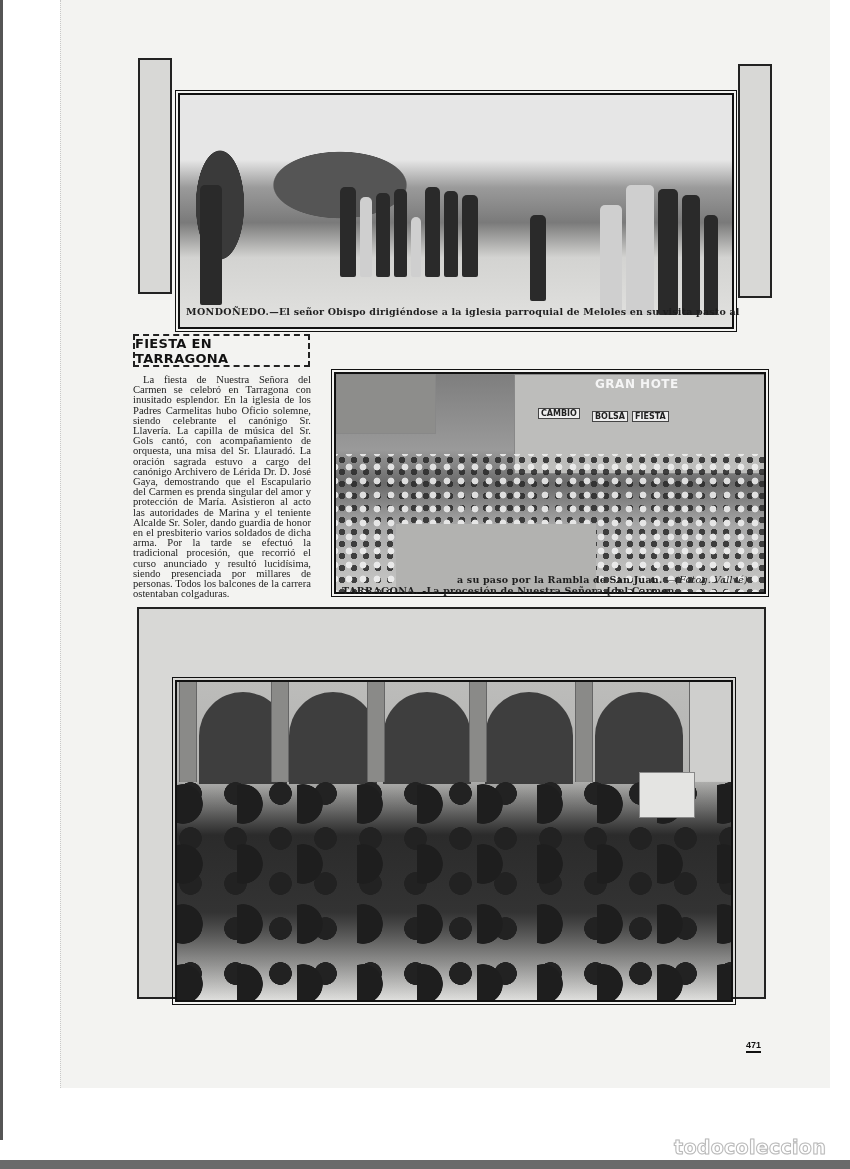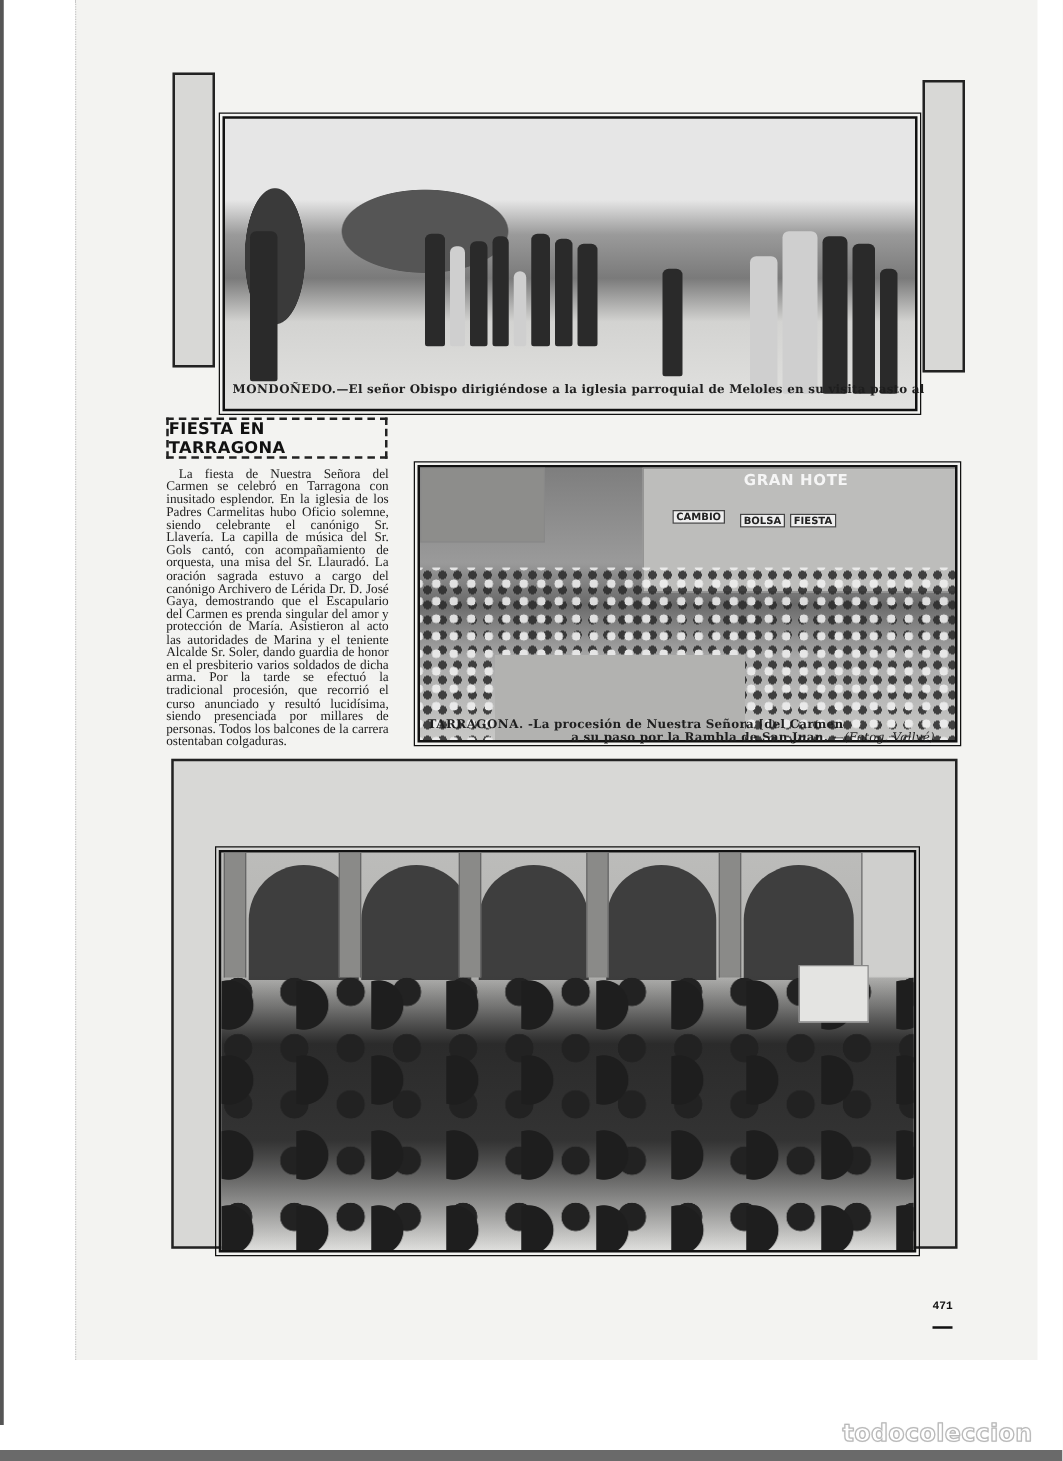--- a/index.html
+++ b/index.html
@@ -73,22 +73,22 @@
   .headline-box span {
     font-family: "DejaVu Sans", sans-serif; font-weight: bold; font-size: 13px; color: #111; letter-spacing: 0.3px;
   }
   .article {
     position: absolute; left: 133px; top: 375px; width: 178px;
     font-family: "Liberation Serif", serif; font-size: 10.6px; line-height: 10.2px;
     text-align: justify; color: #222; text-indent: 10px;
   }
 
   .page-number {
-    position: absolute; left: 746px; top: 1040px; font-family: Liberation Mono, monospace;
-    font-weight: bold; font-size: 9px; color: #111; border-bottom: 2px solid #111; padding-bottom: 11px;
+    position: absolute; left: 746px; top: 1040px; font-family: Liberation Sans, sans-serif;
+    font-weight: bold; font-size: 9px; color: #111; border-bottom: 2px solid #111; padding-bottom: 1px;
   }
   .watermark {
     position: absolute; left: 674px; top: 1136px; font-family: "DejaVu Sans", sans-serif;
     font-weight: bold; font-size: 19px; color: #ffffff; letter-spacing: 0.3px;
     -webkit-text-stroke: 1px #b9b9b9; text-shadow: 0 0 1px #999;
   }
 </style>
 </head>
 <body>
 
@@ -138,22 +138,22 @@
   <span class="sign" style="left:256px;top:37px;">BOLSA</span>
   <span class="sign" style="left:296px;top:37px;">FIESTA</span>
   <div style="position:absolute;left:0;top:80px;width:432px;height:142px;
     background:
       radial-gradient(circle, #f2f2f2 0 35%, transparent 36%) 160px 20px / 14px 14px,
       radial-gradient(circle, #2a2a2a 0 40%, transparent 41%) 0 0 / 12px 12px;
     opacity:0.85;"></div>
   <div style="position:absolute;left:60px;top:150px;width:200px;height:72px;background:#b2b2b0;"></div>
 </div>
 <div class="caption" style="left:342px;top:574px;line-height:11px;">
+  <div style="padding-left:115px;"><span>a su paso por la Rambla de San Juan.</span><span class="credit"> —(Fotog. Vallvé)</span></div>
   <div><span class="lead">TARRAGONA.</span><span> -La procesión de Nuestra Señora [del Carmen</span></div>
-  <div style="padding-left:115px;"><span>a su paso por la Rambla de San Juan.</span><span class="credit"> —(Fotog. Vallvé)</span></div>
 </div>
 
 <div class="mat" style="left:137px;top:607px;width:629px;height:392px;"></div>
 <div class="photo p3" style="left:175px;top:645px;width:558px;height:322px;">
   <div class="arch" style="left:22px;"></div>
   <div class="arch" style="left:112px;"></div>
   <div class="arch" style="left:206px;"></div>
   <div class="arch" style="left:308px;"></div>
   <div class="arch" style="left:418px;"></div>
   <div class="pillar" style="left:2px;"></div>

